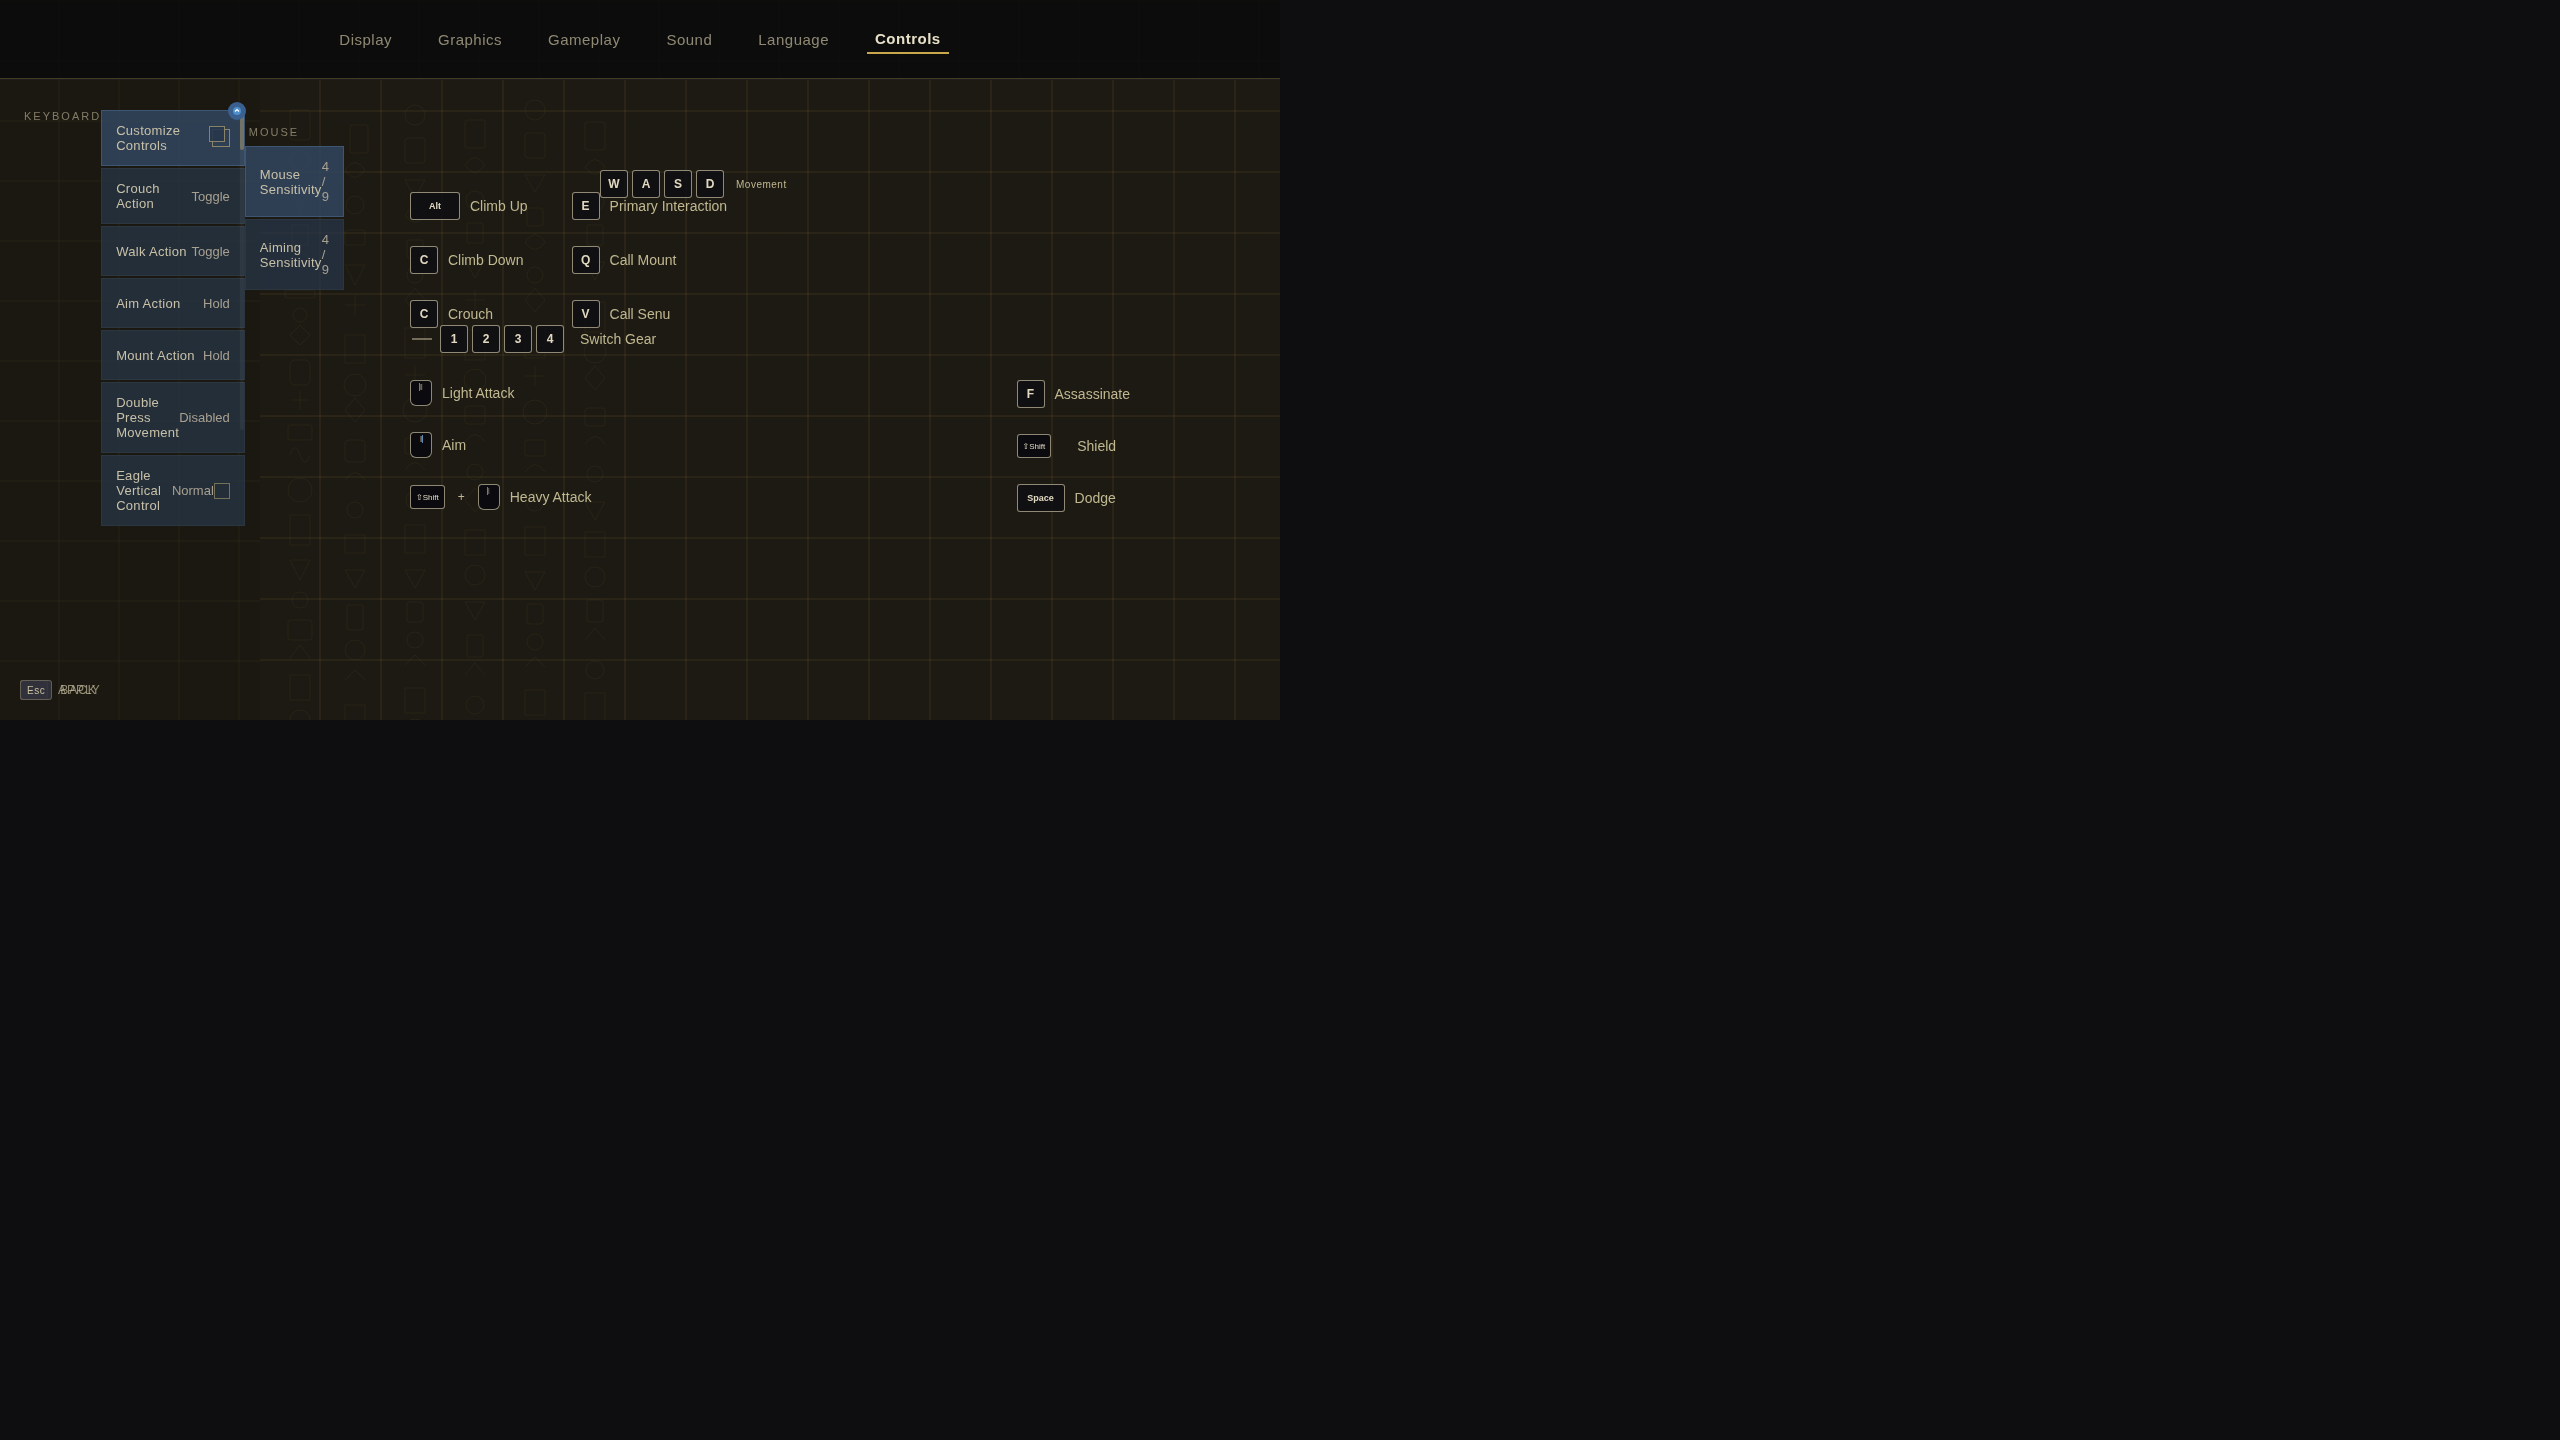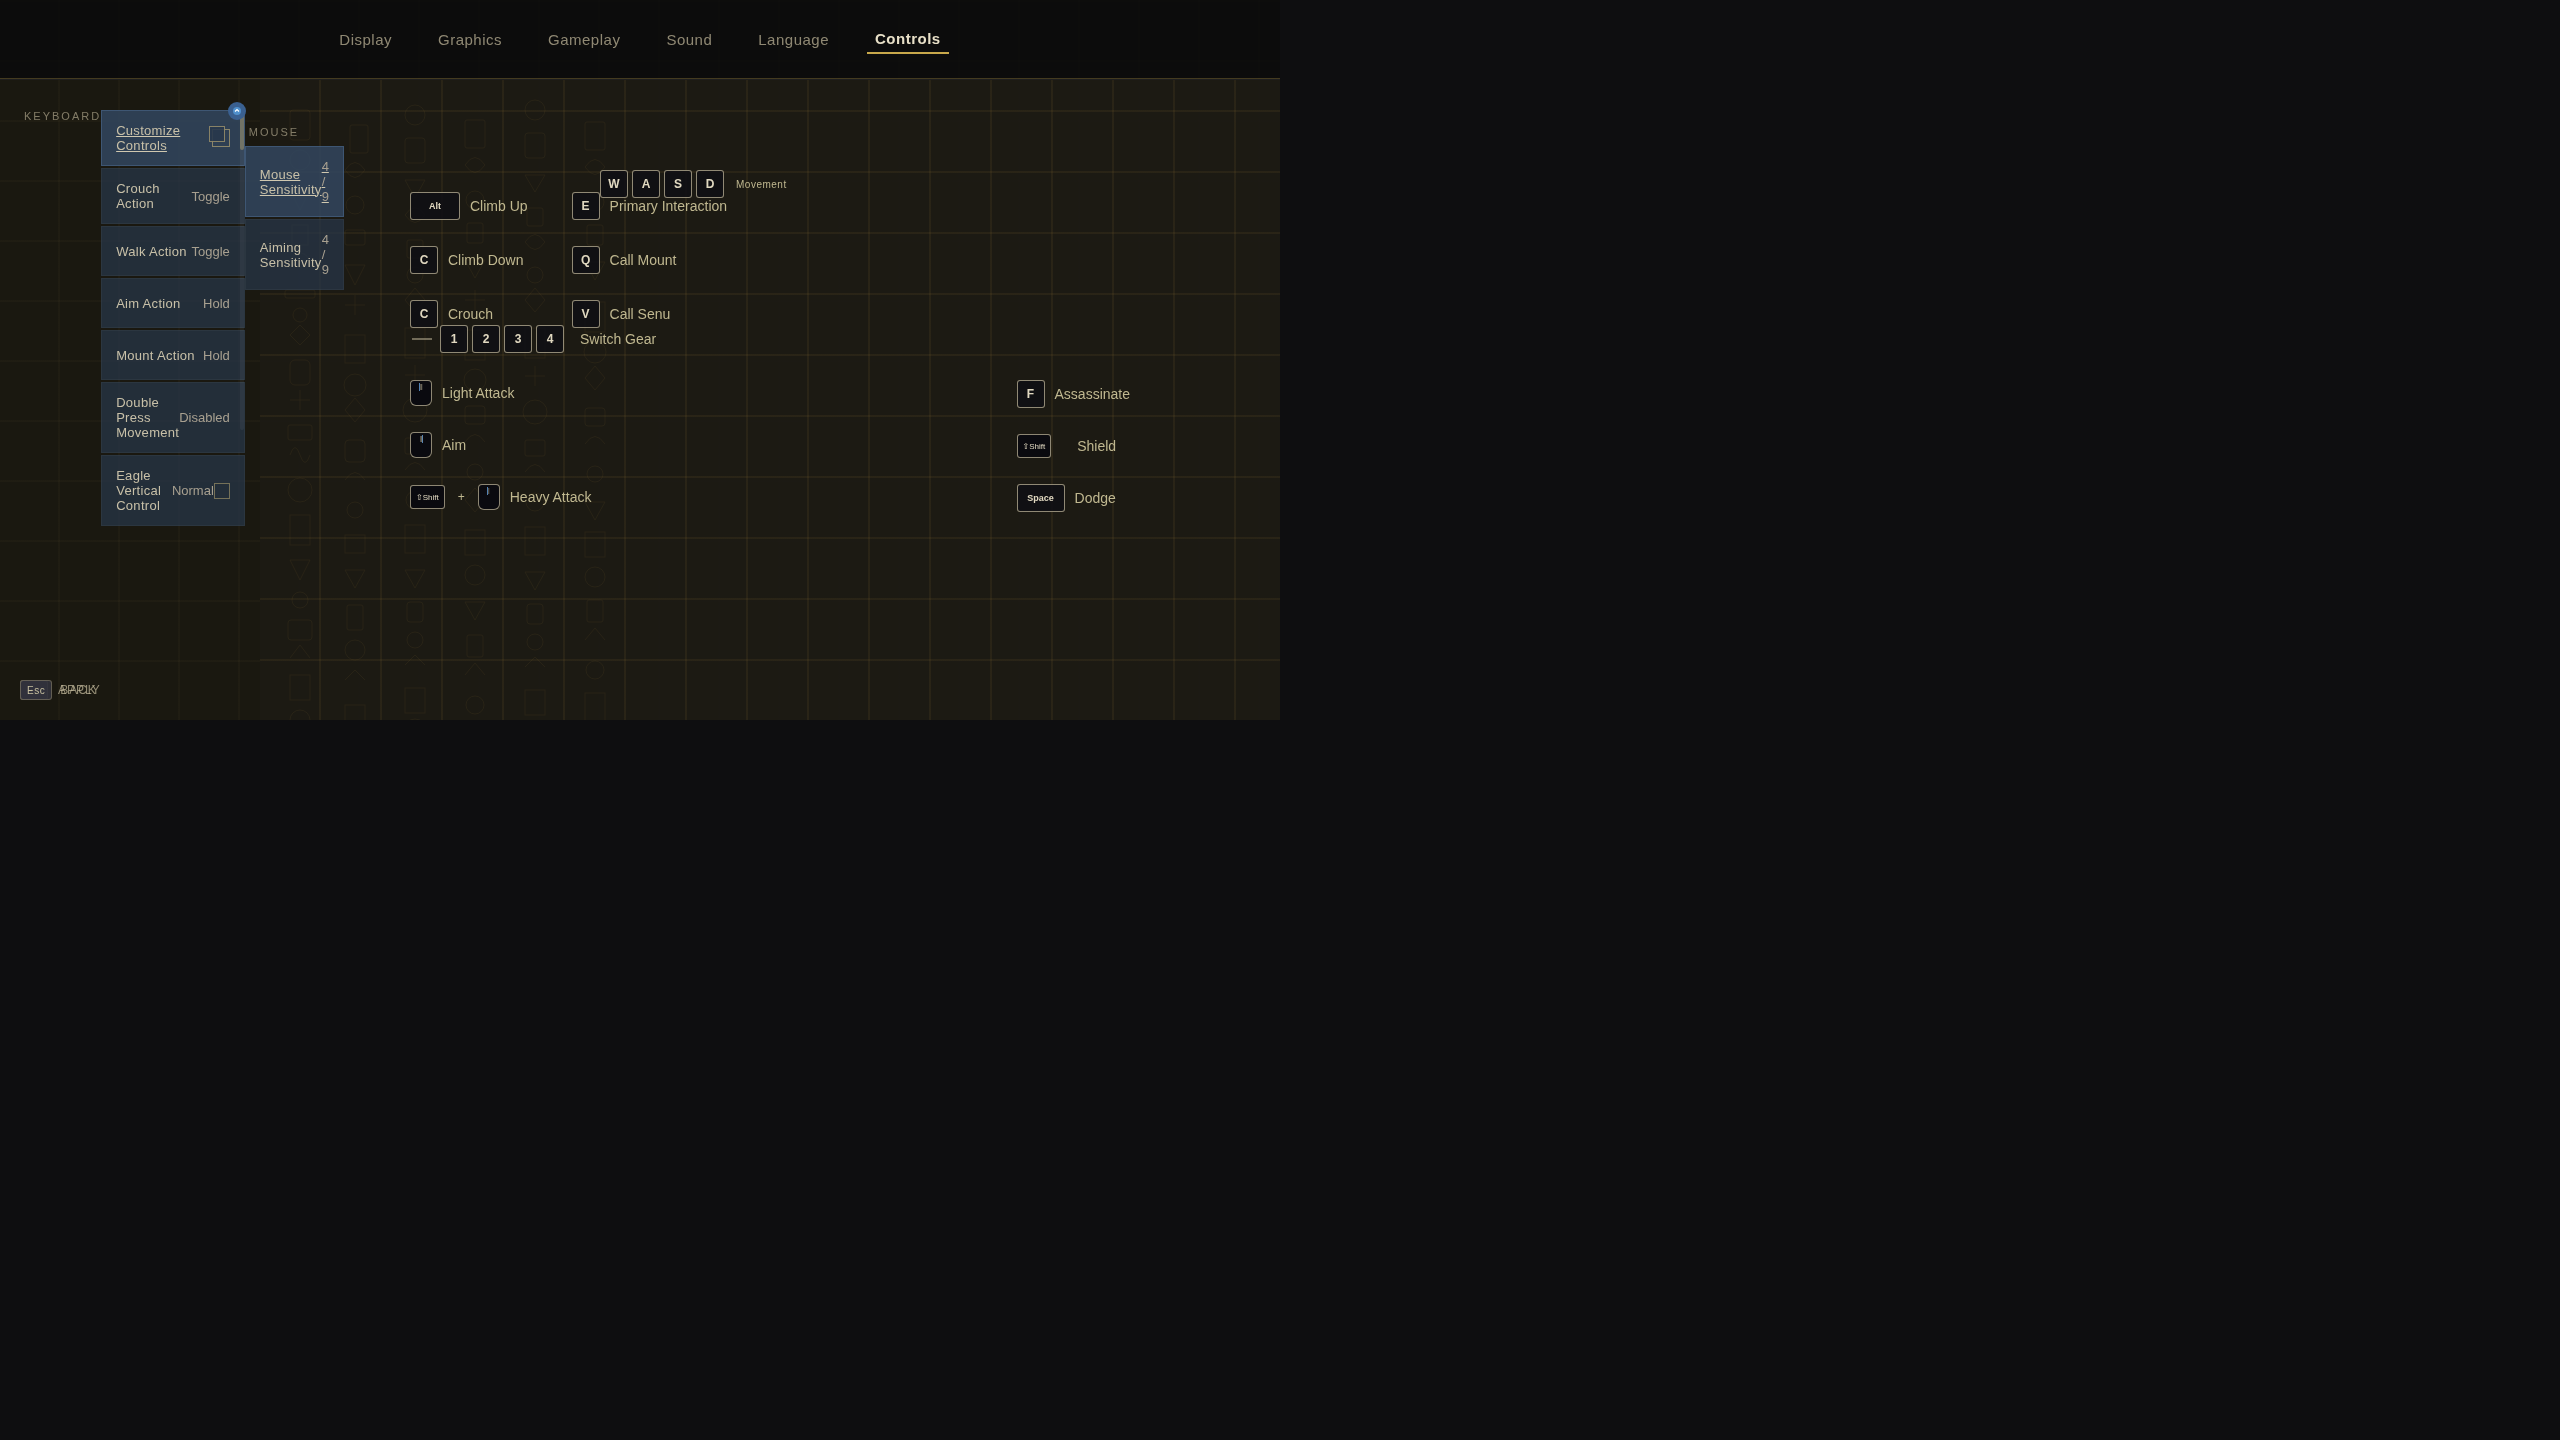--- a/index.html
+++ b/index.html
@@ -185,21 +185,20 @@
       padding: 12px 14px;
       background: rgba(40, 55, 75, 0.7);
       border: 1px solid rgba(255,255,255,0.04);
       cursor: pointer;
       min-height: 50px;
     }
 
     .settings-item:first-child {
       background: rgba(50, 70, 95, 0.85);
       border: 1px solid rgba(100, 140, 190, 0.3);
-      text-decoration: underline;
     }
 
     .settings-item-label {
       font-size: 13px;
       color: #c8c0a8;
       letter-spacing: 0.3px;
     }
 
     .settings-item-value {
       font-size: 13px;

